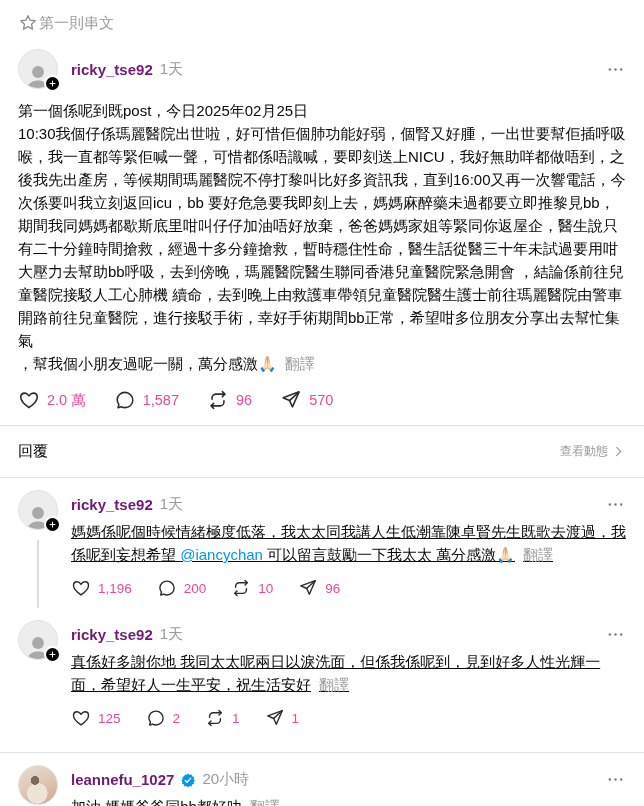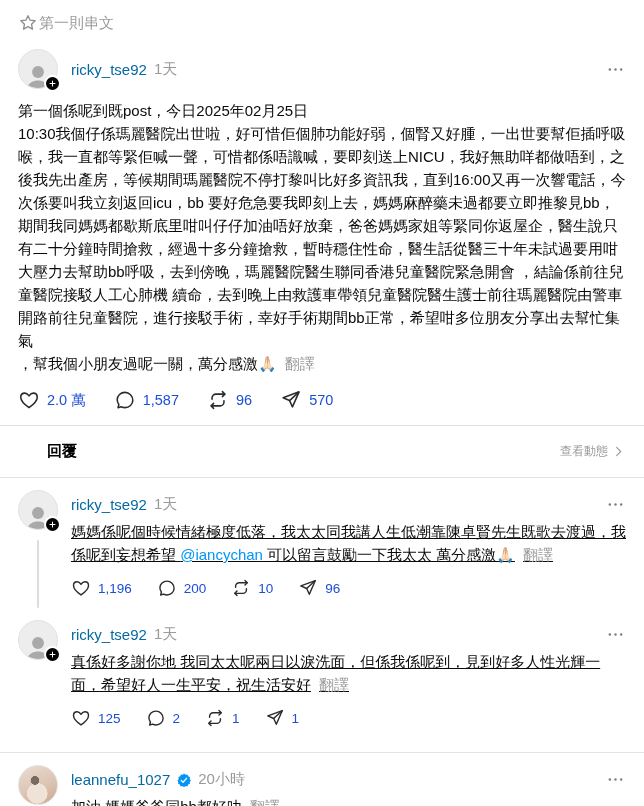--- a/index.html
+++ b/index.html
@@ -31,42 +31,42 @@
       radial-gradient(circle at 48% 72%, #efe3d8 0 30%, transparent 31%),
       linear-gradient(155deg,#e9dcd4 0%,#ddc4b2 55%,#caa78f 100%);
     border:1px solid #e2e2e2;
   }
   .plus-badge {
     position:absolute; right:-3px; bottom:-3px; width:17px; height:17px;
     background:#000; border:2px solid #fff; border-radius:50%;
     display:flex; align-items:center; justify-content:center;
   }
   .name-row { display:flex; align-items:center; gap:7px; min-width:0; flex:1; }
-  .username { font-size:15px; font-weight:400; color:#0369a1; }
+  .username { font-size:15px; font-weight:700; color:#701a75; }
   .timestamp { font-size:15px; color:#9a9a9a; }
   .more-btn { margin-left:auto; color:#7c7c7c; cursor:pointer; padding:4px 2px; }
 
   
   .post-body { padding:10px 18px 0; font-size:15px; line-height:23px; color:#0a0a0a; }
   .post-body p { margin:0; }
   .translate-link { color:#9a9a9a; margin-left:8px; }
   .mention { color:#0095f6; }
 
   
   .actions { display:flex; align-items:center; gap:28px; padding:14px 18px 0; color:#2b2b2b; }
   .action { display:flex; align-items:center; gap:7px; cursor:pointer; }
-  .action .count { font-size:14.5px; color:#1d4ed8; }
+  .action .count { font-size:14.5px; color:#ec4899; }
   .actions.small { gap:25px; padding:12px 0 0; }
   .actions.small .count { font-size:13.5px; }
 
   .divider { height:1px; background:#e3e3e3; width:644px; }
 
   
   .replies-header { display:flex; align-items:center; justify-content:space-between; padding:16px 18px; }
-  .replies-title { font-size:15px; font-weight:700;margin-left:29px; }
+  .replies-title { font-size:15px; font-weight:400; }
   .view-activity { display:flex; align-items:center; gap:3px; color:#9a9a9a; font-size:12px; cursor:pointer; }
 
   
   .reply { display:flex; gap:13px; padding:12px 18px 0; }
   .reply .avatar-col { width:40px; display:flex; flex-direction:column; align-items:center; flex:none; }
   .thread-line { width:2px; flex:1; background:#dcdcdc; border-radius:2px; margin-top:10px; min-height:10px; }
   .reply .content { flex:1; min-width:0; }
   .reply .name-row { margin-top:2px; }
   .reply-text { font-size:15px; line-height:23px; color:#0a0a0a; margin-top:3px;text-decoration:underline; }
   .reply .actions { padding-left:0; padding-right:0; }

